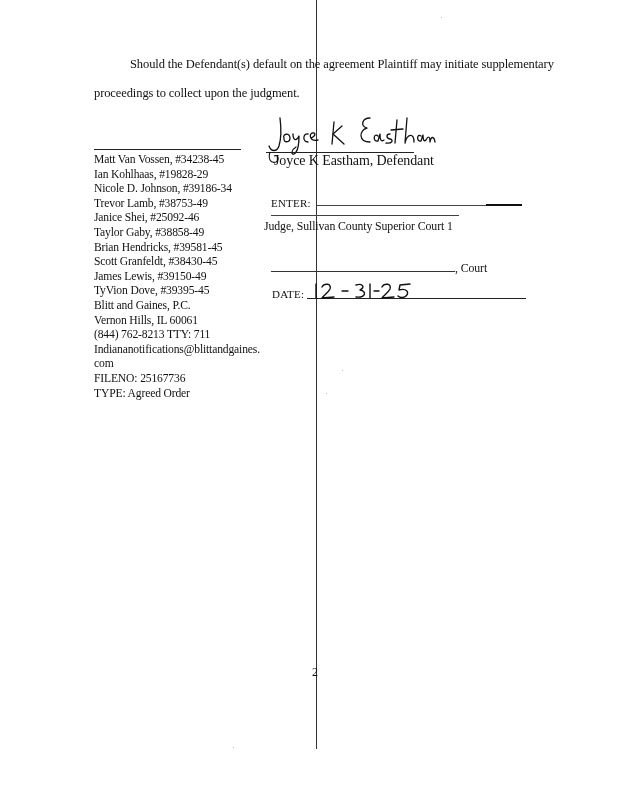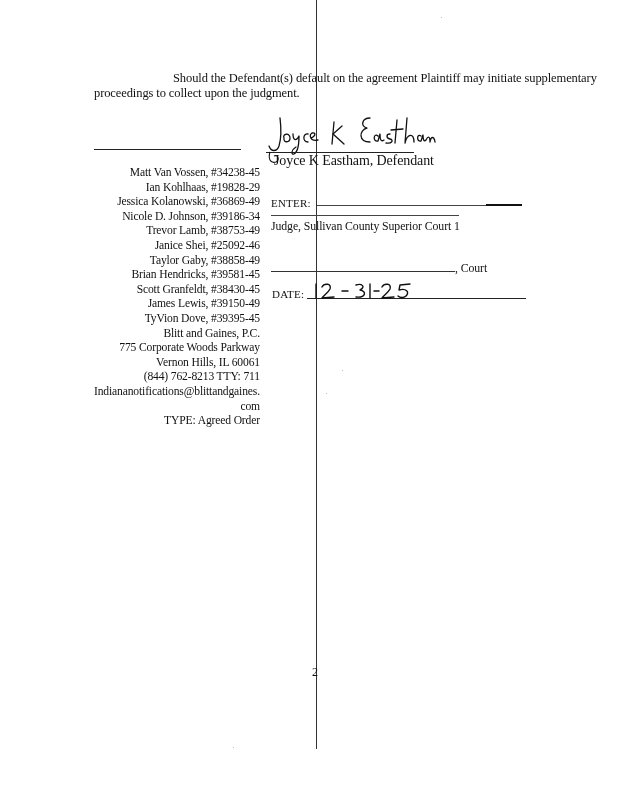--- a/index.html
+++ b/index.html
@@ -30,25 +30,24 @@
       background: #333333;
     }
     .hline {
       position: absolute;
       height: 1px;
       background: #222222;
     }
     .attorney-block {
       position: absolute;
       left: 94px;
-      top: 166px;
+      top: 153px;
       font-size: 11.6px;
       line-height: 14.6px;
       letter-spacing: -0.15px;
-      text-align: right;
     }
     .attorney-block div { white-space: nowrap; }
     .right-label {
       font-size: 11.8px;
       letter-spacing: -0.1px;
       white-space: nowrap;
     }
     .caps-label {
       font-size: 11px;
       letter-spacing: 0.2px;
@@ -65,43 +64,42 @@
       width: 1px;
       height: 1px;
       background: #bbbbbb;
     }
   </style>
 </head>
 <body>
 
 <div class="vline"></div>
 
-<div class="abs para" style="left:130px; top:71px;margin-left:43px;">Should the Defendant(s) default on the agreement Plaintiff may initiate supplementary</div>
+<div class="abs para" style="left:130px; top:57px;">Should the Defendant(s) default on the agreement Plaintiff may initiate supplementary</div>
 <div class="abs para" style="left:94px; top:86px;">proceedings to collect upon the judgment.</div>
 
 <div class="hline" style="left:94px; top:149px; width:147px;"></div>
 
 <div class="attorney-block">
   <div>Matt Van Vossen, #34238-45</div>
   <div>Ian Kohlhaas, #19828-29</div>
-  <div>Jessica Kolanowski, #36869-49</div>
   <div>Nicole D. Johnson, #39186-34</div>
   <div>Trevor Lamb, #38753-49</div>
   <div>Janice Shei, #25092-46</div>
   <div>Taylor Gaby, #38858-49</div>
   <div>Brian Hendricks, #39581-45</div>
   <div>Scott Granfeldt, #38430-45</div>
   <div>James Lewis, #39150-49</div>
   <div>TyVion Dove, #39395-45</div>
   <div>Blitt and Gaines, P.C.</div>
-  <div>775 Corporate Woods Parkway</div>
   <div>Vernon Hills, IL 60061</div>
   <div>(844) 762-8213 TTY: 711</div>
   <div>Indiananotifications@blittandgaines.</div>
   <div>com</div>
+  <div>FILENO: 25167736</div>
   <div>TYPE: Agreed Order</div>
 </div>
 
 <svg class="sig-svg" style="left:266px; top:114px;" width="170" height="44" viewBox="0 0 170 44">
   <g fill="none" stroke="#111" stroke-width="1.3" stroke-linecap="round" stroke-linejoin="round">
 
     <path d="M14 4 C 15 12, 16 22, 13 32 C 11 38, 5 38, 3 32"></path>
 
     <path d="M18 24 C 16 20, 24 18, 24 24 C 24 29, 17 29, 18 24"></path>
     <path d="M27 20 C 27 26, 30 28, 33 22 C 33 30, 32 38, 28 40 C 25 41, 25 36, 30 33"></path>
@@ -127,21 +125,21 @@
 
 <svg class="sig-svg" style="left:266px; top:150px;" width="20" height="18" viewBox="0 0 20 18">
   <path d="M4 2 C 2 8, 4 14, 10 12 C 14 10, 12 4, 8 6" fill="none" stroke="#111" stroke-width="1.1"></path>
 </svg>
 
 <div class="abs right-label caps-label" style="left:271px; top:197px;">ENTER:</div>
 <div class="hline" style="left:317px; top:205px; width:204px; background:#444;"></div>
 <div class="hline" style="left:486px; top:204px; width:36px; height:2px; background:#111;"></div>
 
 <div class="hline" style="left:271px; top:215px; width:188px; background:#444;"></div>
-<div class="abs right-label" style="left:271px; top:219px;">Judge, Sullivan County Superior Court 1</div>
+<div class="abs right-label" style="left:264px; top:219px;">Judge, Sullivan County Superior Court 1</div>
 
 <div class="hline" style="left:271px; top:271px; width:184px; background:#333;"></div>
 <div class="abs right-label" style="left:455px; top:261px;text-align:center;">, Court</div>
 
 <div class="abs right-label caps-label" style="left:272px; top:288px;">DATE:</div>
 <div class="hline" style="left:307px; top:298px; width:219px; background:#222;"></div>
 <svg class="sig-svg" style="left:312px; top:281px;" width="140" height="20" viewBox="0 0 140 20">
   <title>12-31-25</title>
   <g fill="none" stroke="#111" stroke-width="1.4" stroke-linecap="round" stroke-linejoin="round">
 

